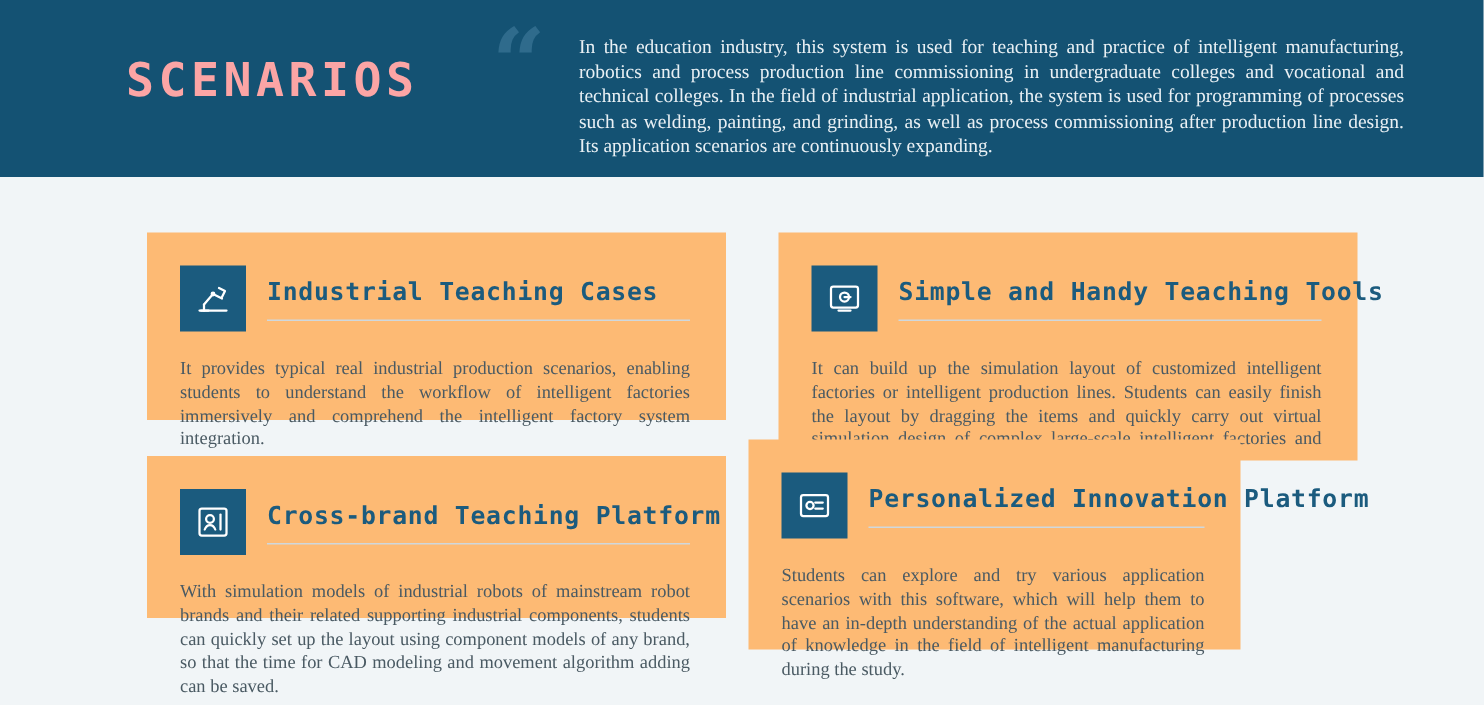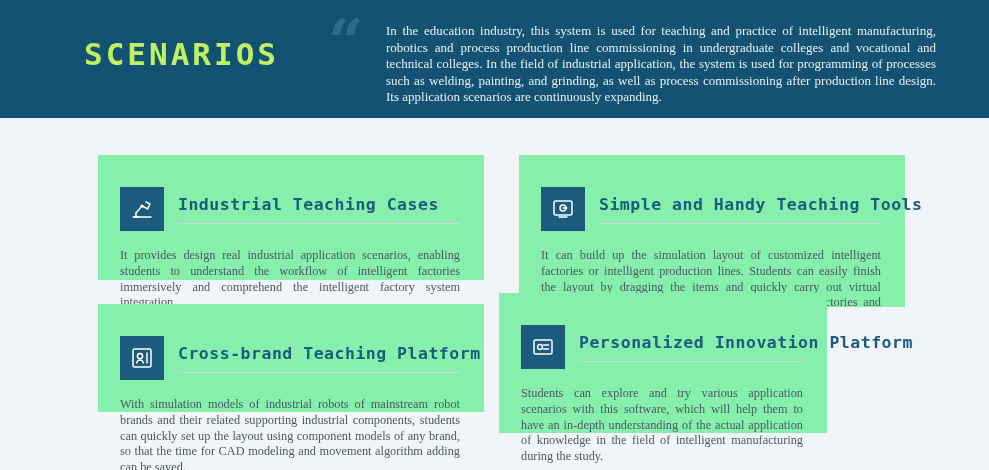--- a/index.html
+++ b/index.html
@@ -24,21 +24,21 @@
     display: flex;
     align-items: flex-start;
   }
   .header-title {
     position: absolute;
     left: 84px;
     top: 36px;
     font-family: "DejaVu Sans Mono", monospace;
     font-size: 31px;
     letter-spacing: 3px;
-    color: #bef264;
+    color: #fca5a5;
     font-weight: bold;
     white-space: nowrap;
   }
   .quote-mark {
     position: absolute;
     left: 328px;
     top: 18px;
     font-family: "DejaVu Serif", serif;
     font-size: 62px;
     line-height: 48px;
@@ -61,23 +61,23 @@
   
   .cards {
     position: relative;
     width: 989px;
     height: 352px;
     background: #f1f5f7;
     box-sizing: border-box;
   }
   .card {
     position: absolute;
-    background: #86efac;
+    background: #fdba74;
     box-sizing: border-box;
-    padding: 32px 24px 20px 22px;
+    padding: 22px 24px 20px 22px;
   }
   .card.c0 { left: 98px;  top: 37px;  width: 386px; height: 125px; }
   .card.c1 { left: 499px; top: 37px;  width: 386px; height: 152px; margin-left: 20px; }
   .card.c2 { left: 98px;  top: 186px; width: 386px; height: 108px; }
   .card.c3 { left: 499px; top: 175px; width: 328px; height: 140px; }
 
   .card-head {
     display: flex;
     align-items: center;
     gap: 14px;
@@ -141,21 +141,21 @@
           <circle cx="13" cy="10" r="1.6" fill="#ffffff" stroke="none"></circle>
           <path d="M17 6l4 2-2 4"></path>
           <path d="M5 21h5"></path>
         </svg>
       </div>
       <div class="card-title-wrap">
         <div class="card-title">Industrial Teaching Cases</div>
         <div class="title-rule"></div>
       </div>
     </div>
-    <div class="card-body">It provides design real industrial application scenarios, enabling students to understand the workflow of intelligent factories immersively and comprehend the intelligent factory system integration.</div>
+    <div class="card-body">It provides typical real industrial production scenarios, enabling students to understand the workflow of intelligent factories immersively and comprehend the intelligent factory system integration.</div>
   </div>
 
   <div class="card c1">
     <div class="card-head">
       <div class="card-icon">
         <svg width="26" height="26" viewBox="0 0 26 26" fill="none" stroke="#ffffff" stroke-width="1.5" stroke-linecap="round" stroke-linejoin="round">
           <rect x="4" y="5" width="18" height="14" rx="1.5"></rect>
           <circle cx="13" cy="12" r="3"></circle>
           <path d="M13 12h4"></path>
           <path d="M9 21h8"></path>

